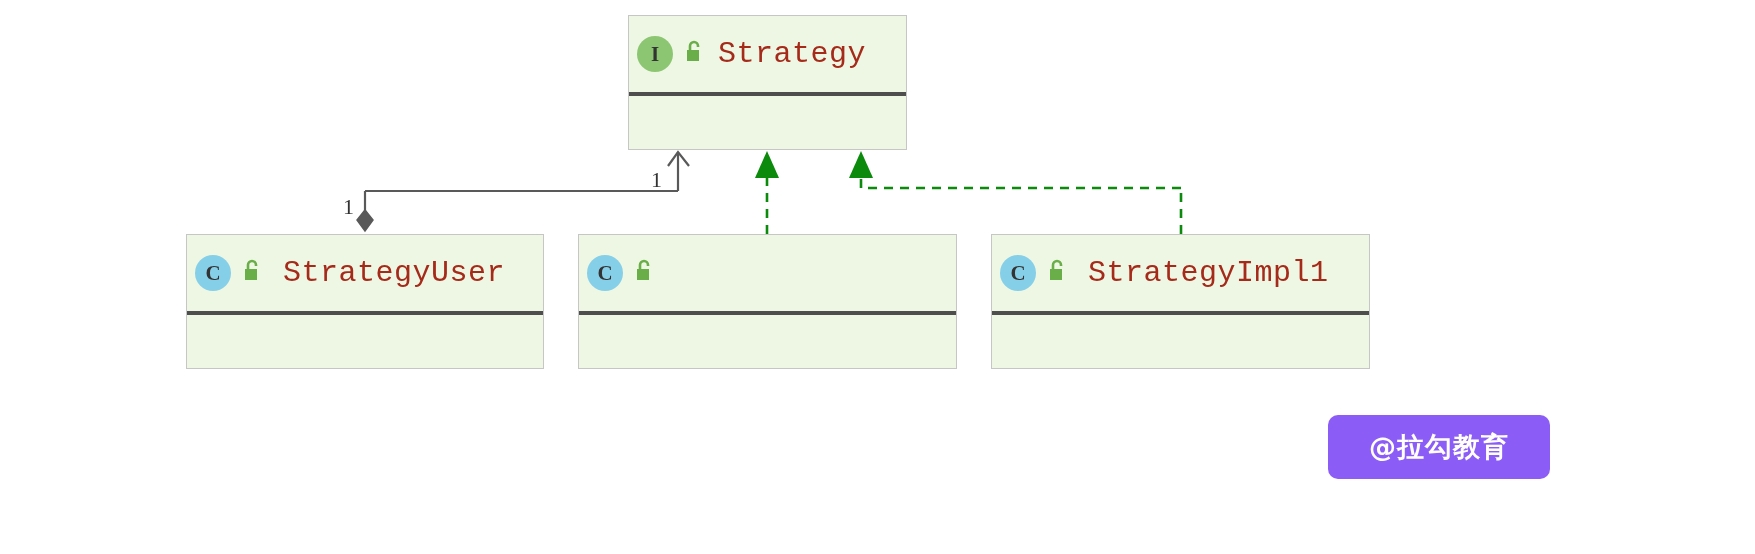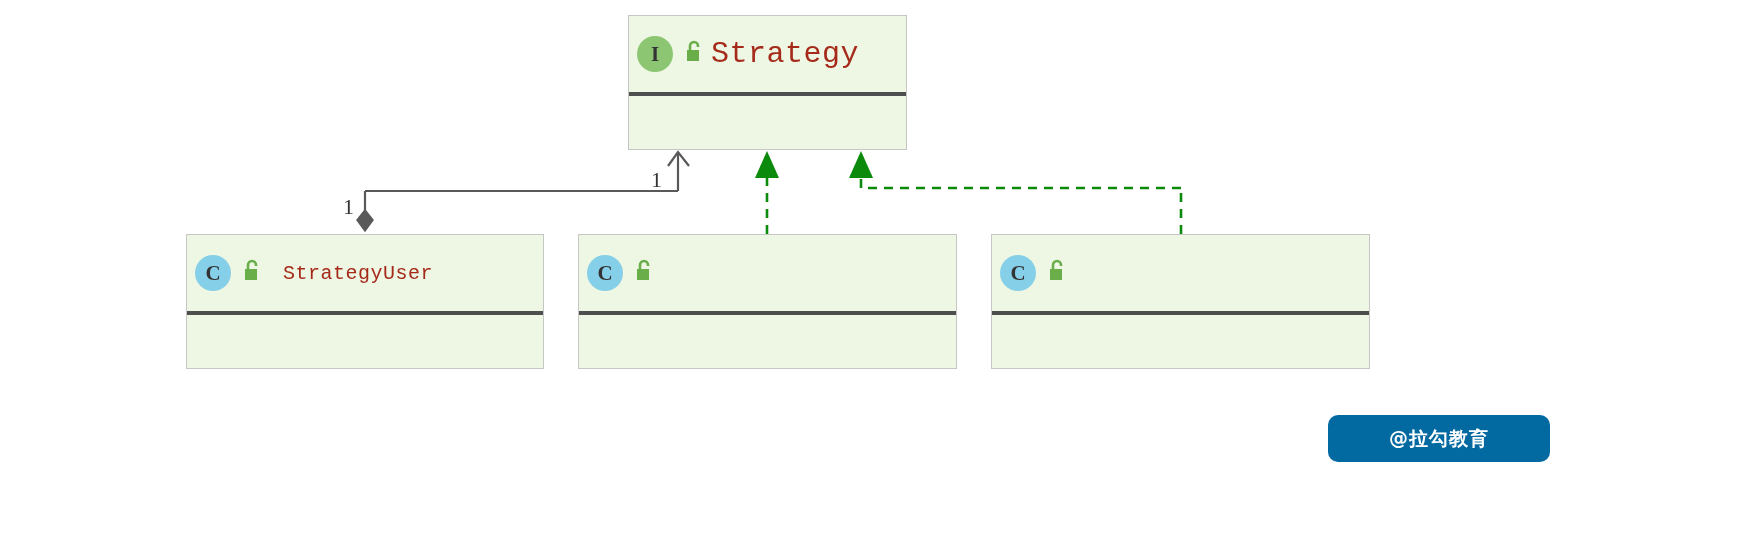--- a/index.html
+++ b/index.html
@@ -67,27 +67,27 @@
     letter-spacing: 0.5px;
   }
 
   
   #box-strategy {
     left: 628px; top: 15px; width: 279px; height: 135px;
   }
   #box-strategy .uml-header { height: 76px; padding-left: 8px; }
   #box-strategy .badge { width: 36px; height: 36px; font-size: 21px; }
   #box-strategy .lock-icon { margin-left: 10px; }
-  #box-strategy .uml-title { font-size: 30px; margin-left: 6px; }
+  #box-strategy .uml-title { font-size: 30px; margin-left: 13px; }
 
   .box-impl { top: 234px; height: 135px; }
   .box-impl .uml-header { height: 76px; padding-left: 8px; }
   .box-impl .badge { width: 36px; height: 36px; font-size: 21px; }
   .box-impl .lock-icon { margin-left: 10px; }
-  .box-impl .uml-title { font-size: 20px; margin-left: 20px; }
+  .box-impl .uml-title { font-size: 30px; margin-left: 20px; }
 
   #box-strategyuser  { left: 186px; width: 358px; }
   #box-strategyimpl2 { left: 578px; width: 379px; }
   #box-strategyimpl1 { left: 991px; width: 379px; }
 
   
   #connectors {
     position: absolute;
     left: 0; top: 0;
     width: 1755px;
@@ -103,29 +103,29 @@
   }
   #mult-top    { left: 651px; top: 167px; }
   #mult-bottom { left: 343px; top: 194px; }
 
   
   #watermark {
     position: absolute;
     left: 1328px;
     top: 415px;
     width: 222px;
-    height: 47px;
-    background: #0369a1;
+    height: 64px;
+    background: #8b5cf6;
     border-radius: 10px;
     display: flex;
     align-items: center;
     justify-content: center;
     color: #ffffff;
     font-family: "DejaVu Sans", "Liberation Sans", sans-serif;
-    font-size: 19px;
+    font-size: 27px;
     font-weight: bold;
     letter-spacing: 1px;
   }
 </style>
 </head>
 <body>
 
 <div id="canvas">
 
   <svg id="connectors" viewBox="0 0 1755 554" width="1755" height="554">
@@ -205,20 +205,21 @@
 
   <div class="uml-box box-impl" id="box-strategyimpl1">
     <div class="uml-header">
       <span class="badge badge-class">C</span>
       <span class="lock-icon">
         <svg width="22" height="24" viewBox="0 0 22 24">
           <path d="M 7 10 L 7 6 A 4 4 0 0 1 15 6 L 15 7" stroke="#6aae4a" stroke-width="2.6" fill="none"></path>
           <rect x="4" y="10" width="12" height="11" fill="#6aae4a"></rect>
         </svg>
       </span>
+      <span class="uml-title">StrategyImpl1</span>
     </div>
     <div class="uml-separator"></div>
     <div class="uml-body"></div>
   </div>
 
   <div id="watermark">@拉勾教育</div>
 
 </div>
 
 </body></html>

